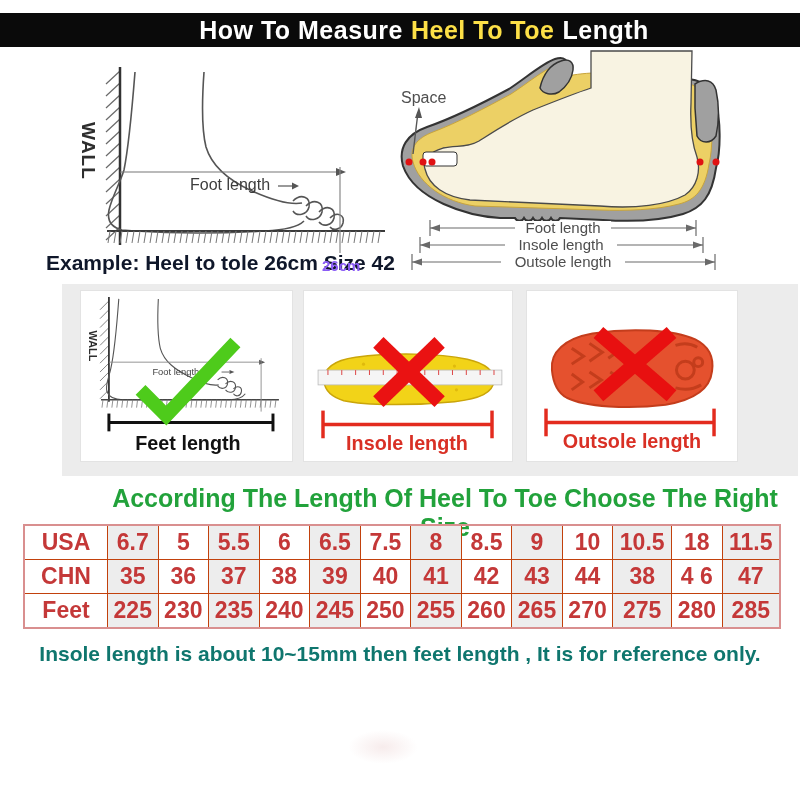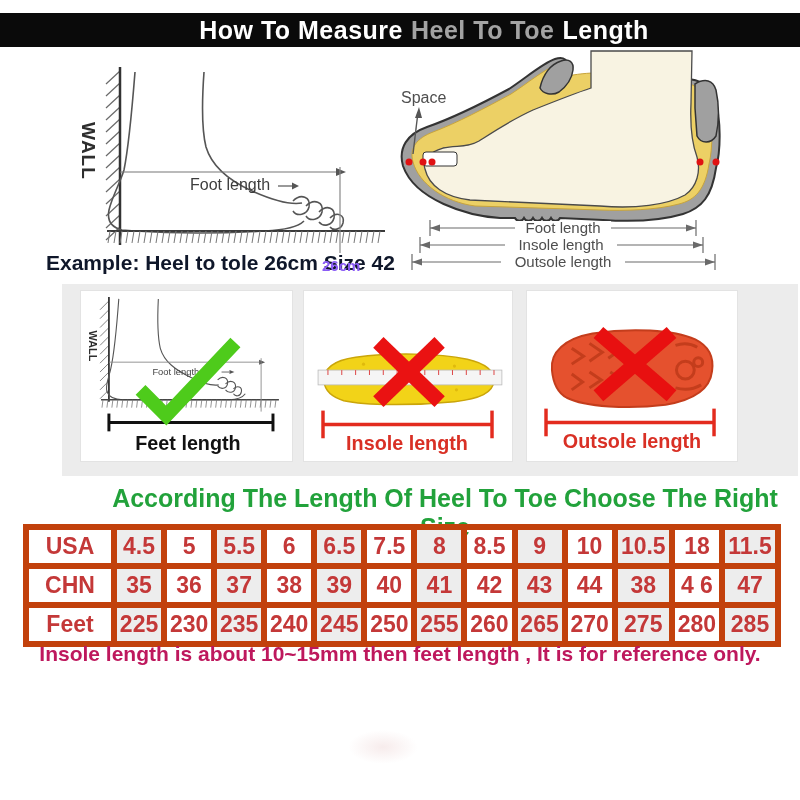--- a/index.html
+++ b/index.html
@@ -4,21 +4,21 @@
 <style>
   html,body{margin:0;padding:0;background:#fff;}
   #page{position:relative;width:800px;height:800px;background:#fff;overflow:hidden;
         font-family:"Liberation Sans",sans-serif;}
   svg text{font-family:"Liberation Sans",sans-serif;}
 
   
   .header-bar{position:absolute;left:0;top:13px;width:800px;height:34px;background:#0a0a0a;
               display:flex;align-items:center;justify-content:center;padding-left:24px;}
   .header-bar span{font-size:25px;font-weight:bold;color:#fff;letter-spacing:.5px;}
-  .header-bar .hl{color:#a3a3a3;text-align:right;}
+  .header-bar .hl{color:#fde047;text-align:right;}
   .header-bar .t2{margin-left:8px;}
 
   
   .wall-svg{position:absolute;left:40px;top:55px;width:350px;height:200px;}
   .shoe-svg{position:absolute;left:395px;top:48px;width:330px;height:230px;}
   .example-text{position:absolute;left:46px;top:251px;font-size:21px;font-weight:bold;color:#0f172a;}
   .cm-text{position:absolute;left:322px;top:257px;font-size:15px;font-weight:bold;color:#8b5cf6;}
 
   
   .strip{position:absolute;left:62px;top:284px;width:736px;height:192px;background:#ececec;}
@@ -28,28 +28,28 @@
   #box-insole{left:303px;width:210px;}
   #box-outsole{left:526px;width:212px;}
 
   
   .size-heading{position:absolute;left:90px;top:484px;width:710px;text-align:center;
                 font-size:25px;font-weight:bold;color:#22a23b;}
 
   
   table.size-table{position:absolute;left:23px;top:524px;width:758px;border-collapse:collapse;
                    border:2px solid #d98f8f;}
-  table.size-table td{border:6px solid #c2410c;height:33px;text-align:center;
+  table.size-table td{border:1px solid #c2410c;height:33px;text-align:center;
                       font-size:23px;font-weight:700;color:#c43838;padding:0;}
   table.size-table td.label-cell{width:82px;background:#fff;}
   table.size-table td.shade{background:#ededed;}
 
   
   .footer-note{position:absolute;left:0;top:642px;width:800px;text-align:center;
-               font-size:21px;font-weight:bold;color:#be185d;}
+               font-size:21px;font-weight:bold;color:#0f766e;}
 
   
   .watermark{position:absolute;left:348px;top:730px;width:70px;height:34px;border-radius:50%;
              background:radial-gradient(rgba(225,185,185,.28),rgba(255,255,255,0) 70%);}
 </style>
 </head>
 <body>
 
 <div id="page">
 
@@ -371,21 +371,21 @@
       <text x="106" y="159" font-size="20" font-weight="bold" fill="#d93025" text-anchor="middle">Outsole length</text>
     </svg>
   </div>
 
   <div class="size-heading">According The Length Of Heel To Toe Choose The Right Size</div>
 
   <table class="size-table">
     <tbody>
         <tr>
           <td class="label-cell">USA</td>
-          <td class="shade">4.5</td>
+          <td class="shade">6.7</td>
           <td>5</td>
           <td class="shade">5.5</td>
           <td>6</td>
           <td class="shade">6.5</td>
           <td>7.5</td>
           <td class="shade">8</td>
           <td>8.5</td>
           <td class="shade">9</td>
           <td>10</td>
           <td class="shade">10.5</td>

